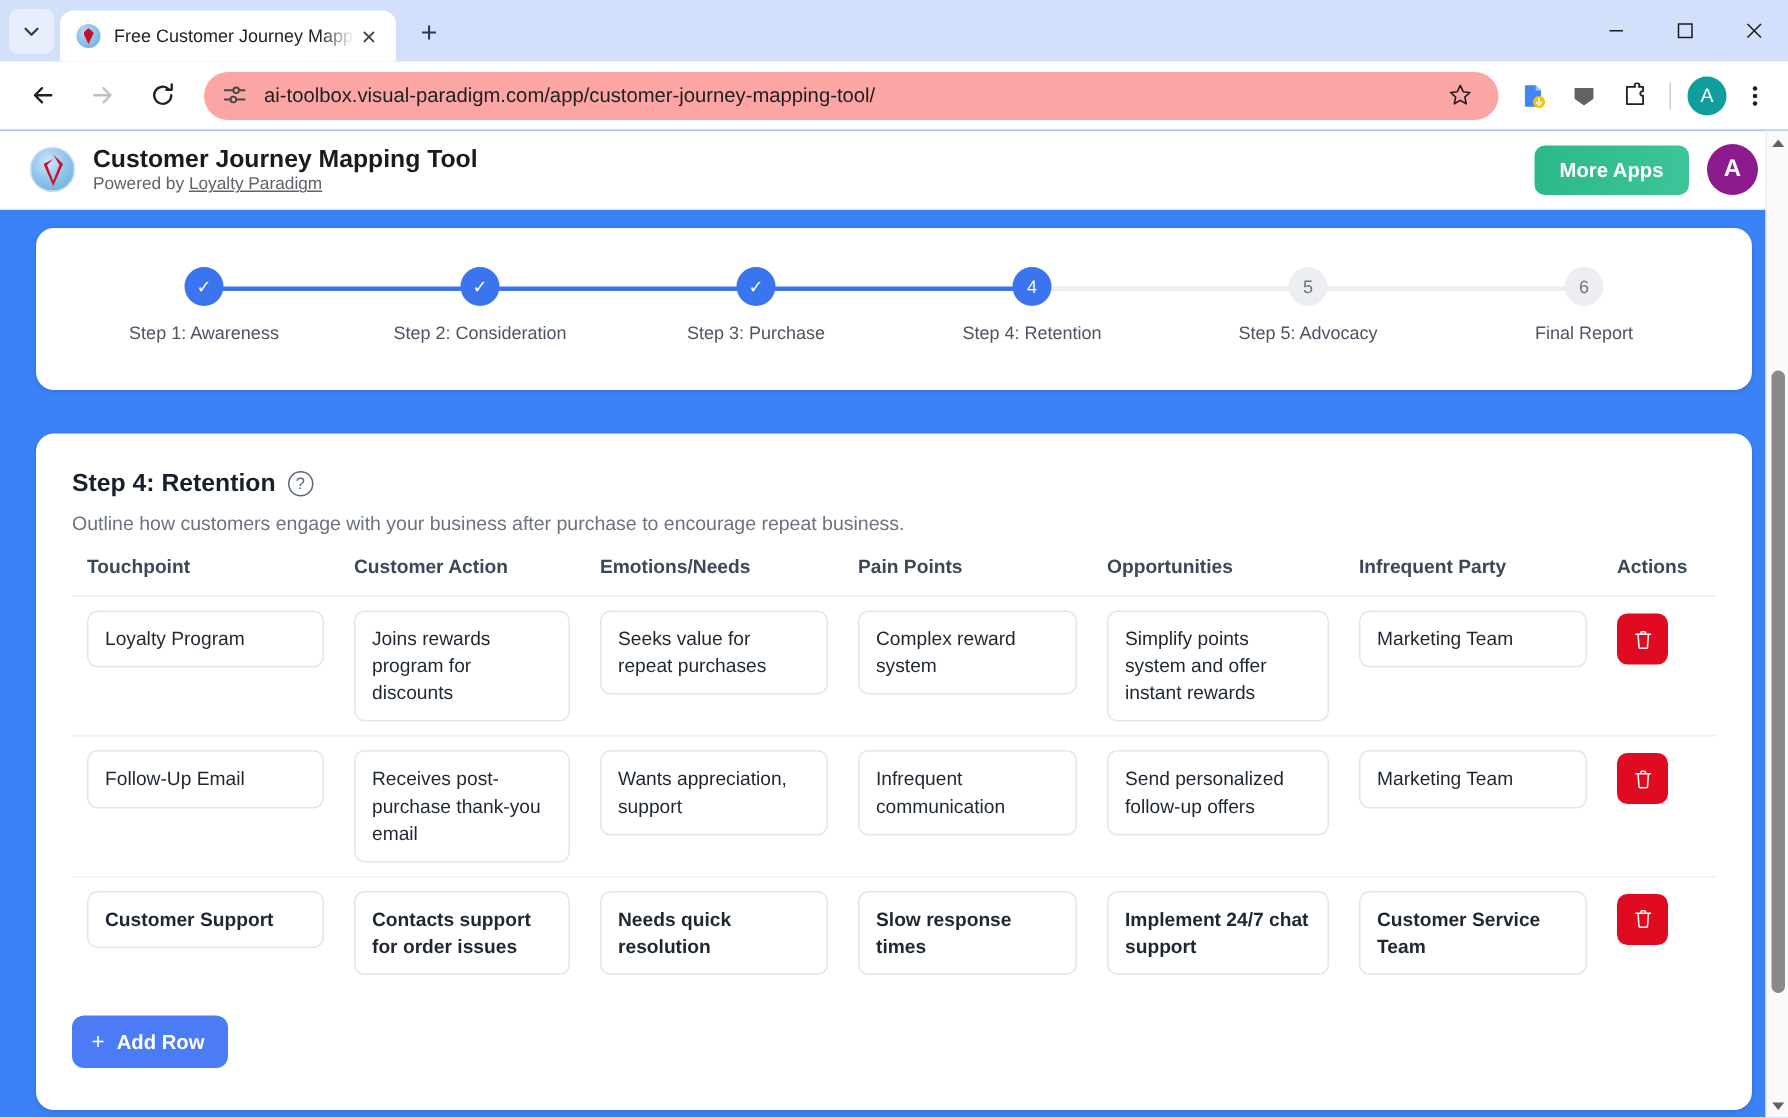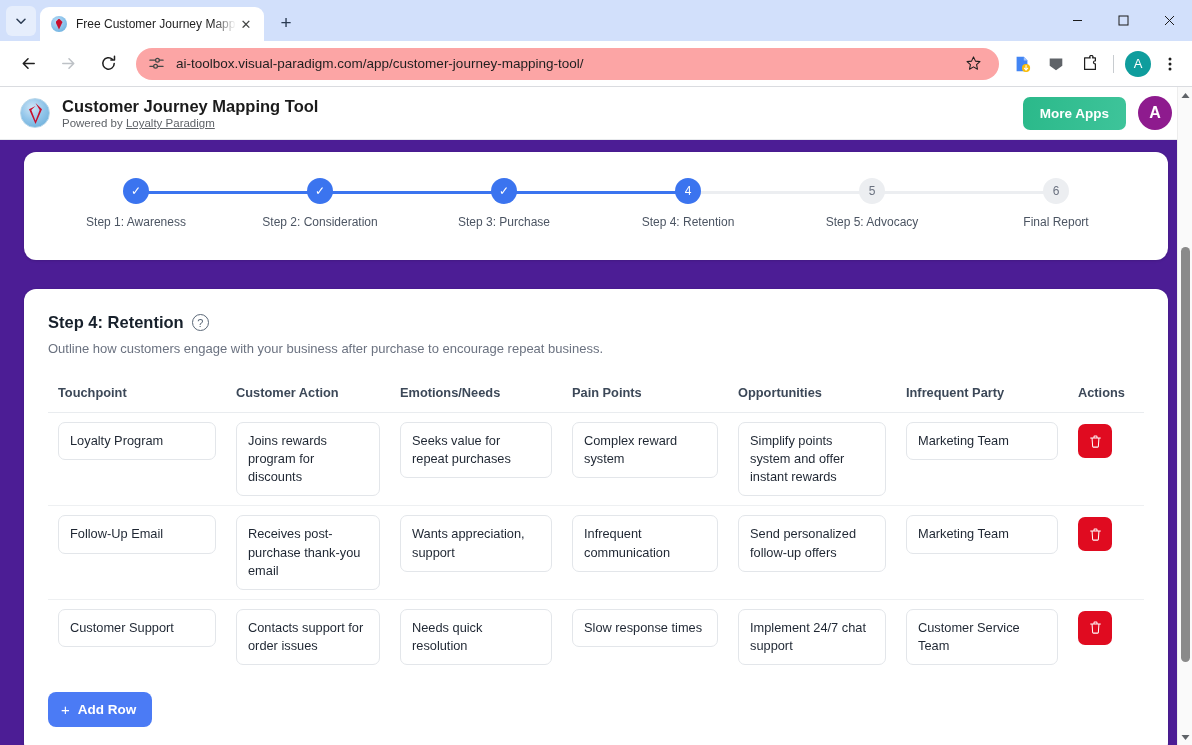--- a/index.html
+++ b/index.html
@@ -94,21 +94,21 @@
   .tb-divider { width: 1px; height: 18px; background: #c8ccd0; margin: 0 6px; }
   .profile-chip {
     width: 26px; height: 26px; border-radius: 50%; background: #0f9d9d;
     color: #fff; font-size: 13px; display: flex; align-items: center; justify-content: center;
     margin: 0 5px;
   }
   .kebab { width: 28px; height: 28px; display: flex; align-items:center; justify-content:center; color:#1f1f1f; }
 
   
   .viewport {
-    flex: 1; position: relative; background: #4c1d95; overflow: hidden;
+    flex: 1; position: relative; background: #3b82f6; overflow: hidden;
     border-top: 1px solid #dadce0;
   }
   .app-header {
     height: 53px; background: #fff; display: flex; align-items: center;
     padding: 0 20px; border-bottom: 1px solid #e8eaed;
   }
   .vp-logo {
     width: 30px; height: 30px; margin-right: 12px; flex: 0 0 30px;
     border-radius: 50%;
     background: radial-gradient(circle at 40% 32%, #cfe6f7 0%, #93c6ea 46%, #62a9d6 100%);
@@ -164,30 +164,30 @@
   
   .step-card { margin-top: 29px; padding: 24px 24px 28px; }
   .step-heading { display: flex; align-items: center; gap: 8px; }
   .step-heading h2 { font-size: 16.5px; color: #17202b; font-weight: bold; }
   .help-icon {
     width: 17px; height: 17px; border-radius: 50%; border: 1.4px solid #5a6777;
     font-size: 11px; color: #5a6777; display: flex; align-items: center; justify-content: center;
   }
   .step-desc { font-size: 13px; color: #6b7280; margin-top: 9px; }
 
-  table { width: 100%; border-collapse: collapse; margin-top: 21px; table-layout: fixed; }
+  table { width: 100%; border-collapse: collapse; margin-top: 6px; table-layout: fixed; }
   th {
     text-align: left; font-size: 12.8px; color: #3c4858; font-weight: bold;
     padding: 8px 10px 12px; border-bottom: 1px solid #e9ecef;
   }
   th.c0 { width: 178px; } th.c1 { width: 164px; } th.c2 { width: 172px; }
   th.c3 { width: 166px; } th.c4 { width: 168px; } th.c5 { width: 172px; }
   th.c6 { width: 76px; }
   td { padding: 9px 10px; border-bottom: 1px solid #eef0f2; vertical-align: top; }
-  tbody tr:last-child td { border-bottom: none; }
+  tbody tr:last-child td { border-bottom: none; font-weight: bold; }
   .cell-box {
     border: 1px solid #e3e6ea; border-radius: 7px;
     padding: 9px 11px; font-size: 12.8px; color: #1f2733;
     line-height: 1.42; background: #fff; min-height: 38px;
   }
   .cell-actions { text-align: left; padding-top: 11px; }
   .del-btn {
     width: 34px; height: 34px; border-radius: 7px; background: #e00b20;
     border: none; display: flex; align-items: center; justify-content: center;
     color: #fff;

